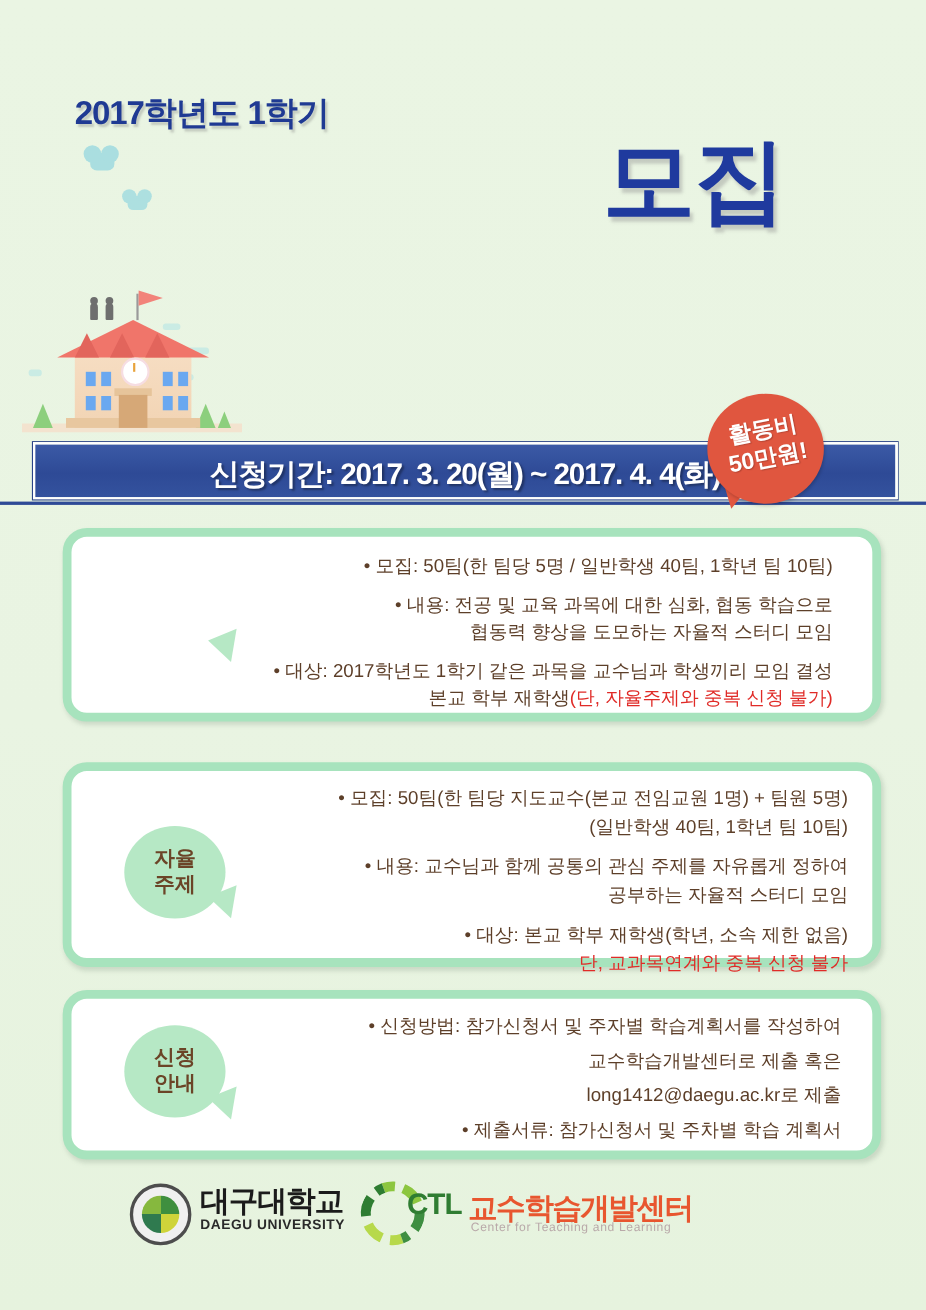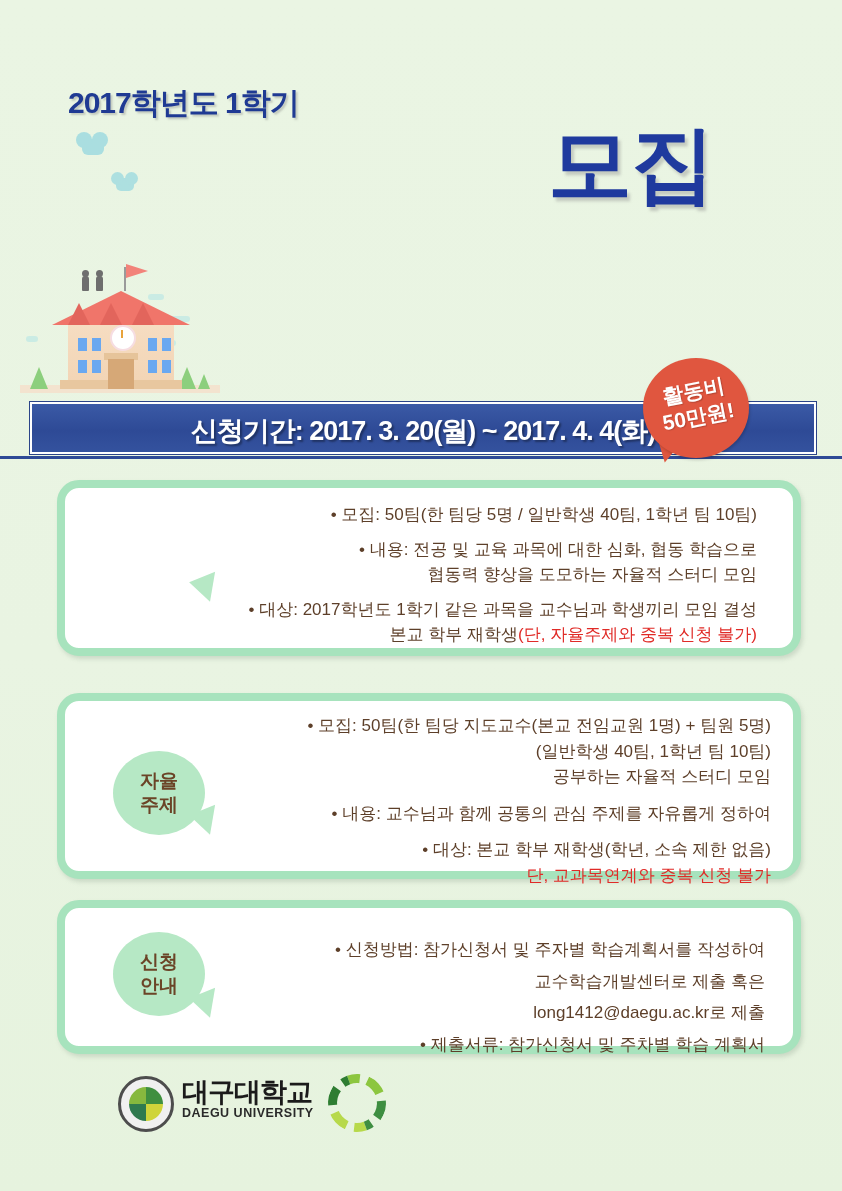--- a/index.html
+++ b/index.html
@@ -203,48 +203,52 @@
       <span class="bubble-tail" style="left:128px;top:108px;"></span>
       <div class="bubble" style="left:48px;top:50px;">
         <div class="bubble-label">
           <div>자율</div>
           <div>주제</div>
         </div>
       </div>
       <div class="body" style="left:146px;top:12px;width:560px;">
         <div class="ln">• 모집: 50팀(한 팀당 지도교수(본교 전임교원 1명) + 팀원 5명)</div>
         <div class="ln ind2">(일반학생 40팀, 1학년 팀 10팀)</div>
+        <div class="ln" style="margin-top:11px;">• 내용: 교수님과 함께 공통의 관심 주제를 자유롭게 정하여</div>
         <div class="ln ind3">공부하는 자율적 스터디 모임</div>
-        <div class="ln" style="margin-top:11px;">• 내용: 교수님과 함께 공통의 관심 주제를 자유롭게 정하여</div>
         <div class="ln" style="margin-top:11px;">• 대상: 본교 학부 재학생(학년, 소속 제한 없음)</div>
         <div class="ln ind3 red">단, 교과목연계와 중복 신청 불가</div>
       </div>
     </div>
   </div>
 
   <div class="card" id="card3">
     <div class="inner">
       <span class="bubble-tail" style="left:128px;top:84px;"></span>
       <div class="bubble" style="left:48px;top:24px;">
         <div class="bubble-label">
           <div>신청</div>
           <div>안내</div>
         </div>
       </div>
-      <div class="body" style="left:140px;top:29px;width:560px;">
+      <div class="body" style="left:140px;top:12px;width:560px;">
         <div class="ln">• 신청방법: 참가신청서 및 주자별 학습계획서를 작성하여</div>
         <div class="ln ind3" style="margin-top:6px;">교수학습개발센터로 제출 혹은</div>
         <div class="ln ind3" style="margin-top:6px;">long1412@daegu.ac.kr로 제출</div>
         <div class="ln" style="margin-top:6px;">• 제출서류: 참가신청서 및 주차별 학습 계획서</div>
       </div>
     </div>
   </div>
 
   <div class="footer">
     <span class="du-logo"></span>
     <div class="du-text">
       <div class="du-ko">대구대학교</div>
       <div class="du-en">DAEGU UNIVERSITY</div>
     </div>
     <span class="ctl-ring"></span>
+    <div class="ctl-text">
+      <span class="ctl-abbr">CTL</span><span class="ctl-ko">교수학습개발센터</span>
+      <span class="ctl-en">Center for Teaching and Learning</span>
+    </div>
   </div>
 
 </div>
 
 </body></html>

